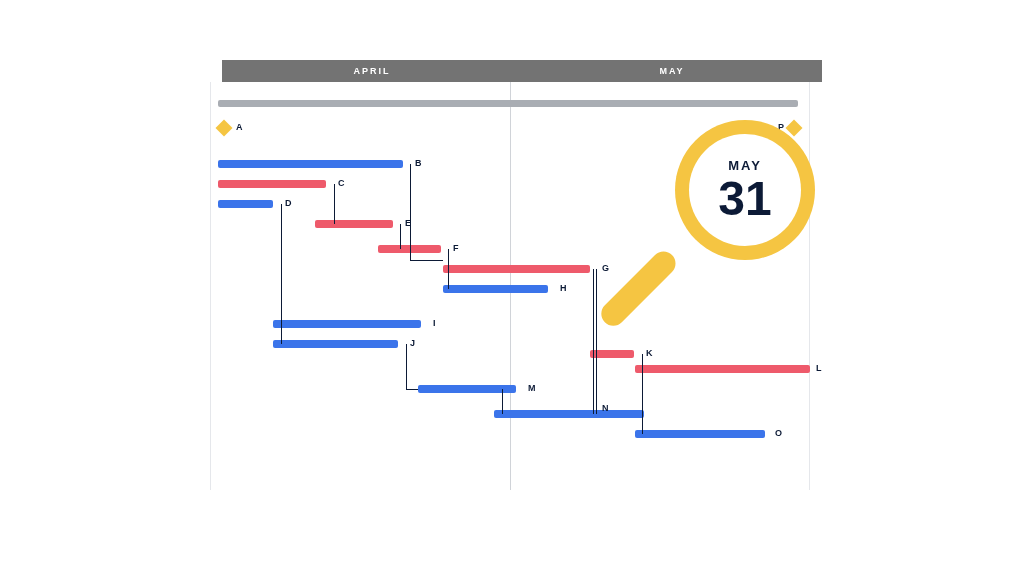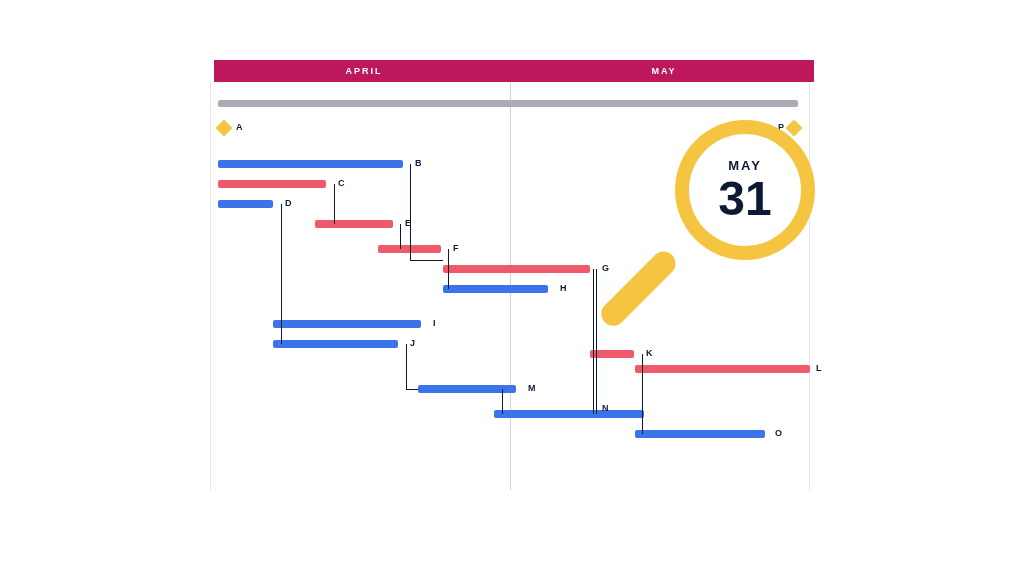--- a/index.html
+++ b/index.html
@@ -13,25 +13,25 @@
   .chart-container {
     position: absolute;
     left: 210px;
     top: 60px;
     width: 600px;
     height: 430px;
     background: #fff;
   }
   .header-bar {
     position: absolute;
-    left: 4px;
+    left: 12px;
     top: 0;
     width: 100%;
     height: 22px;
-    background: #be185d;
+    background: #737373;
     display: flex;
   }
   .header-half {
     flex: 1;
     color: #fff;
     font-size: 9px;
     font-weight: 700;
     letter-spacing: 2px;
     text-align: center;
     line-height: 22px;

